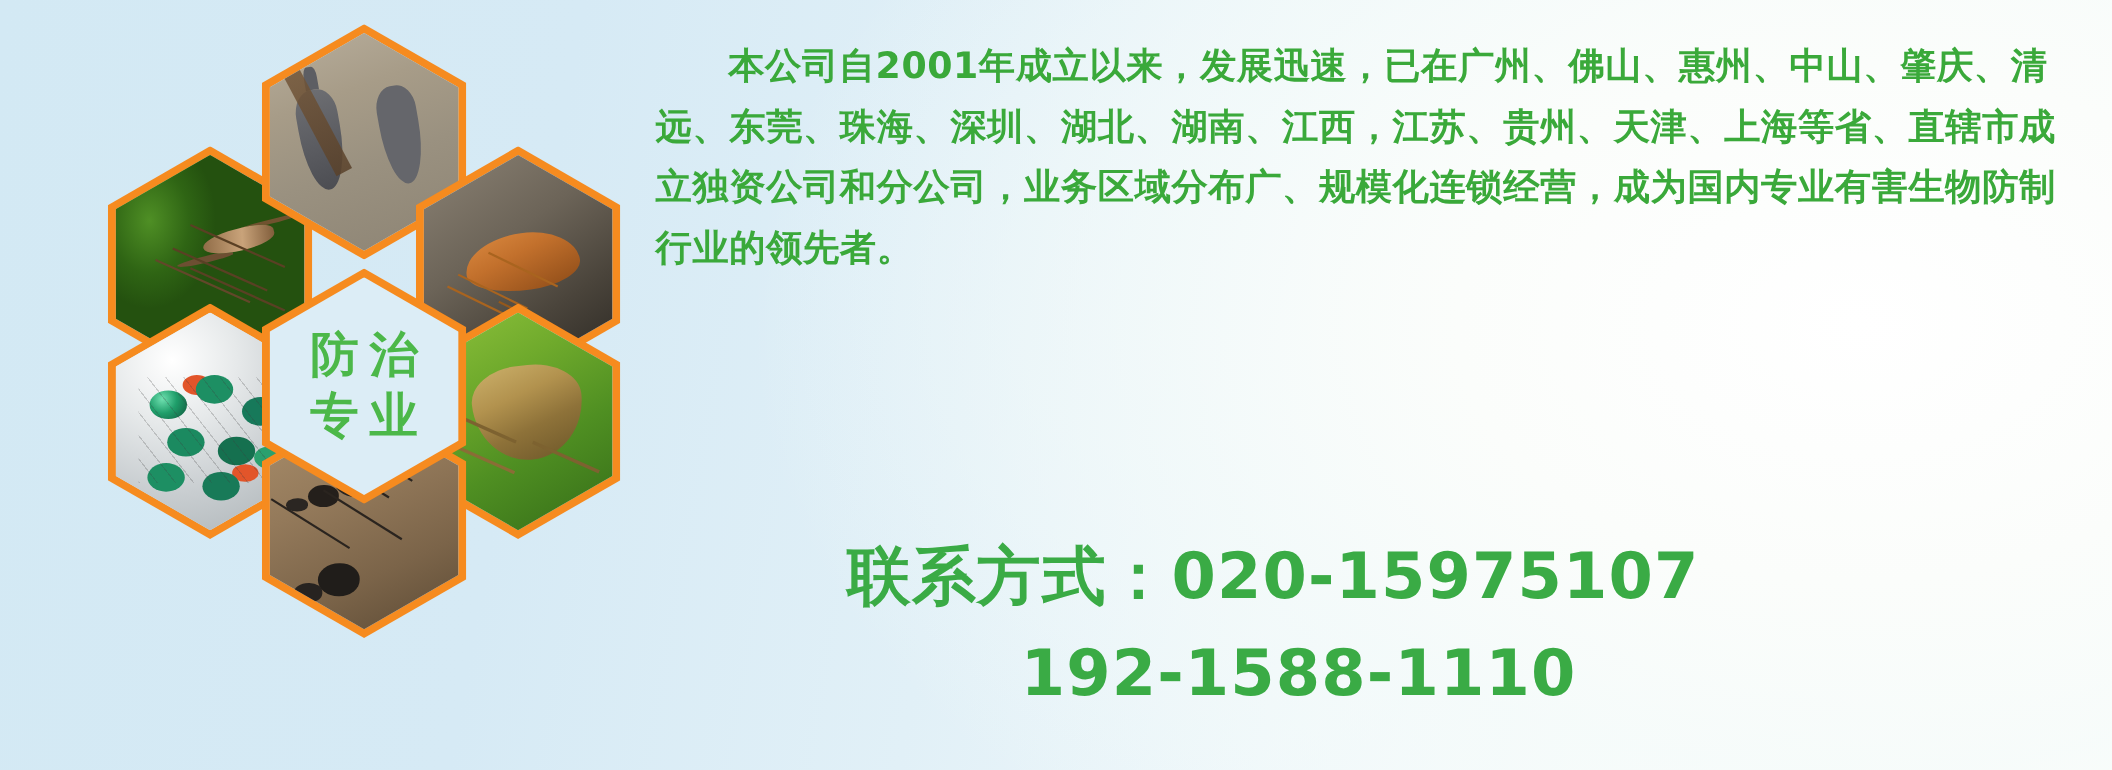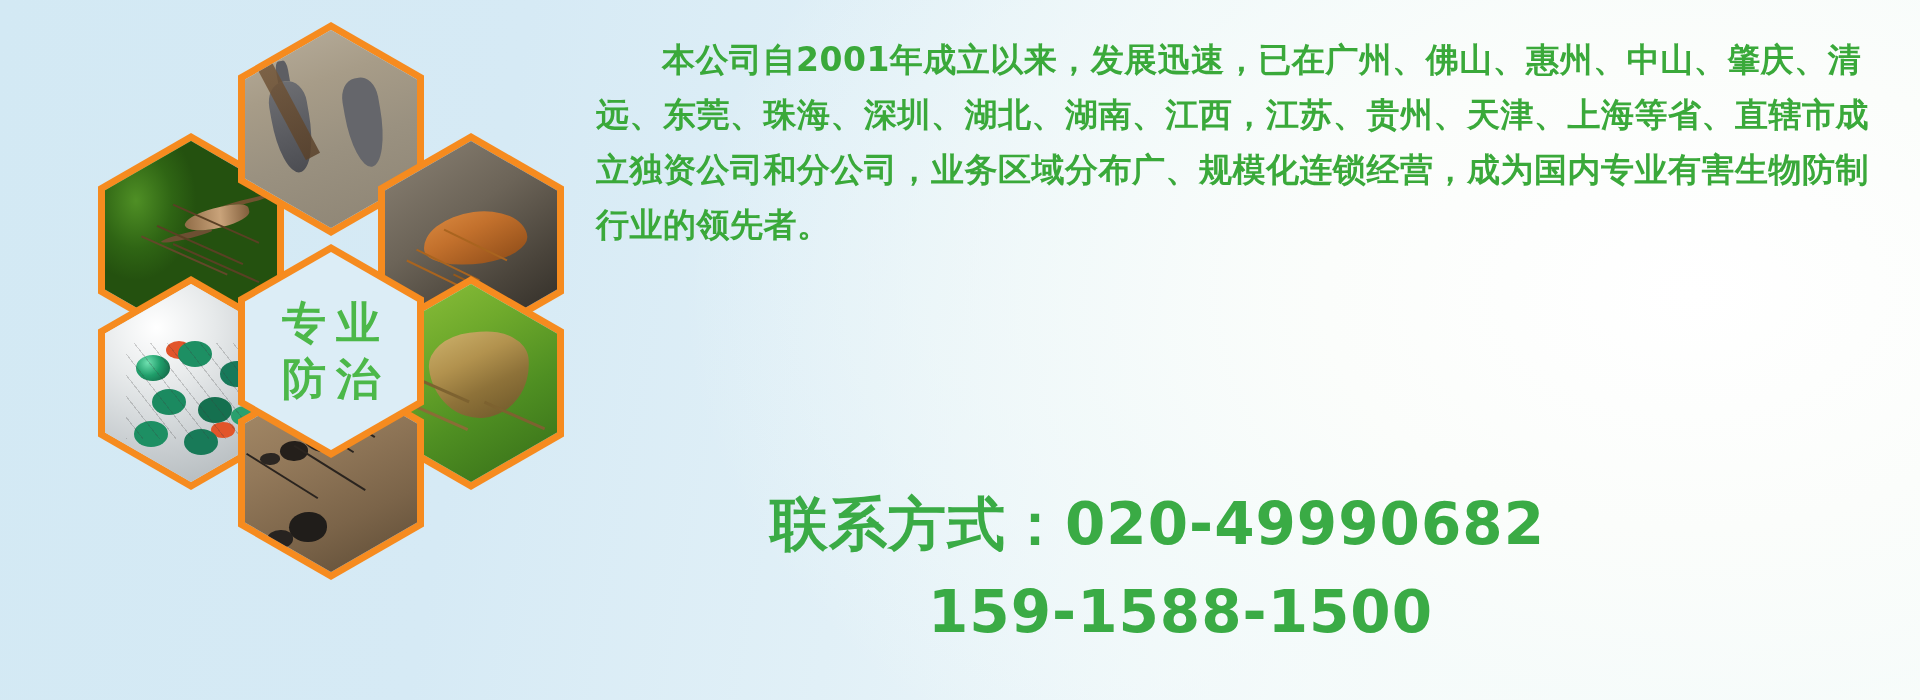--- a/index.html
+++ b/index.html
@@ -305,29 +305,29 @@
     </div>
 
     <div class="hex hx-ant">
       <div class="hex-inner">
         <div class="art ant"></div>
       </div>
     </div>
 
     <div class="hex hx-center">
       <div class="hex-inner">
+        <div class="center-line">防治</div>
         <div class="center-line">专业</div>
-        <div class="center-line">防治</div>
       </div>
     </div>
 
   </div>
 
   <div id="copy">
     <p id="intro-paragraph">本公司自2001年成立以来，发展迅速，已在广州、佛山、惠州、中山、肇庆、清远、东莞、珠海、深圳、湖北、湖南、江西，江苏、贵州、天津、上海等省、直辖市成立独资公司和分公司，业务区域分布广、规模化连锁经营，成为国内专业有害生物防制行业的领先者。</p>
   </div>
 
   <div id="contact-block">
-    <div id="contact-line-1">联系方式：020-49990682</div>
-    <div id="contact-line-2">159-1588-1500</div>
+    <div id="contact-line-1">联系方式：020-15975107</div>
+    <div id="contact-line-2">192-1588-1110</div>
   </div>
 
 </div>
 
 </body></html>

